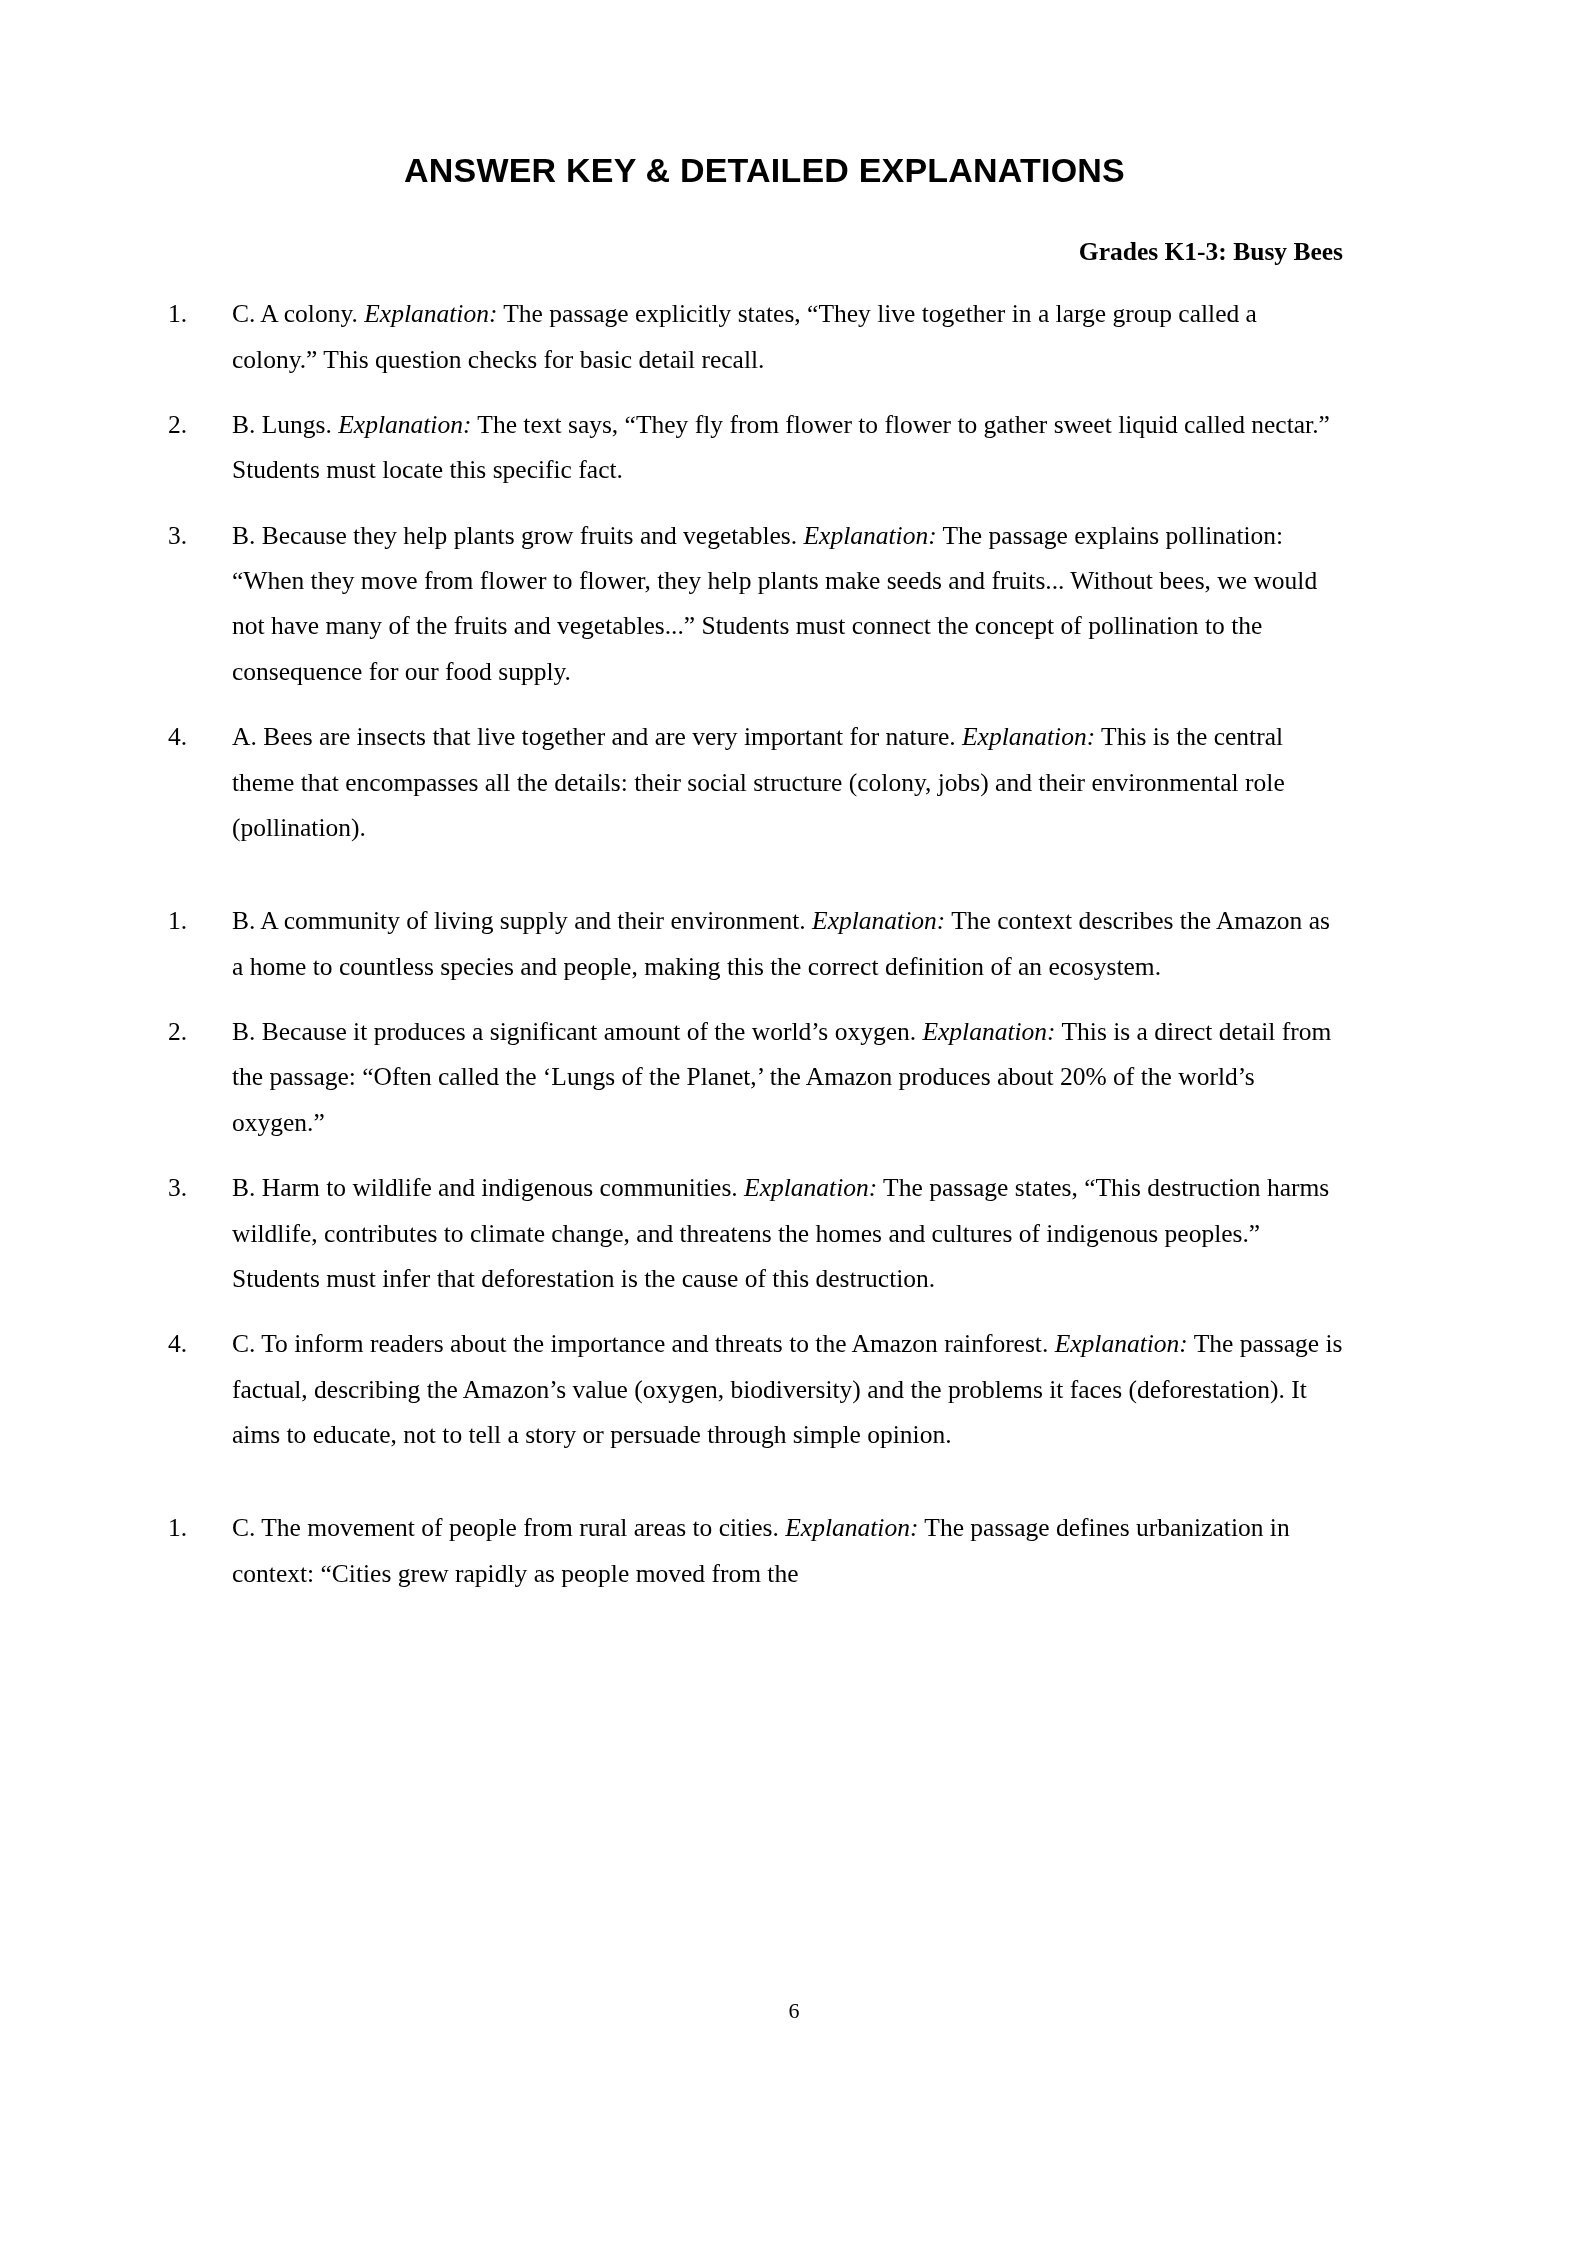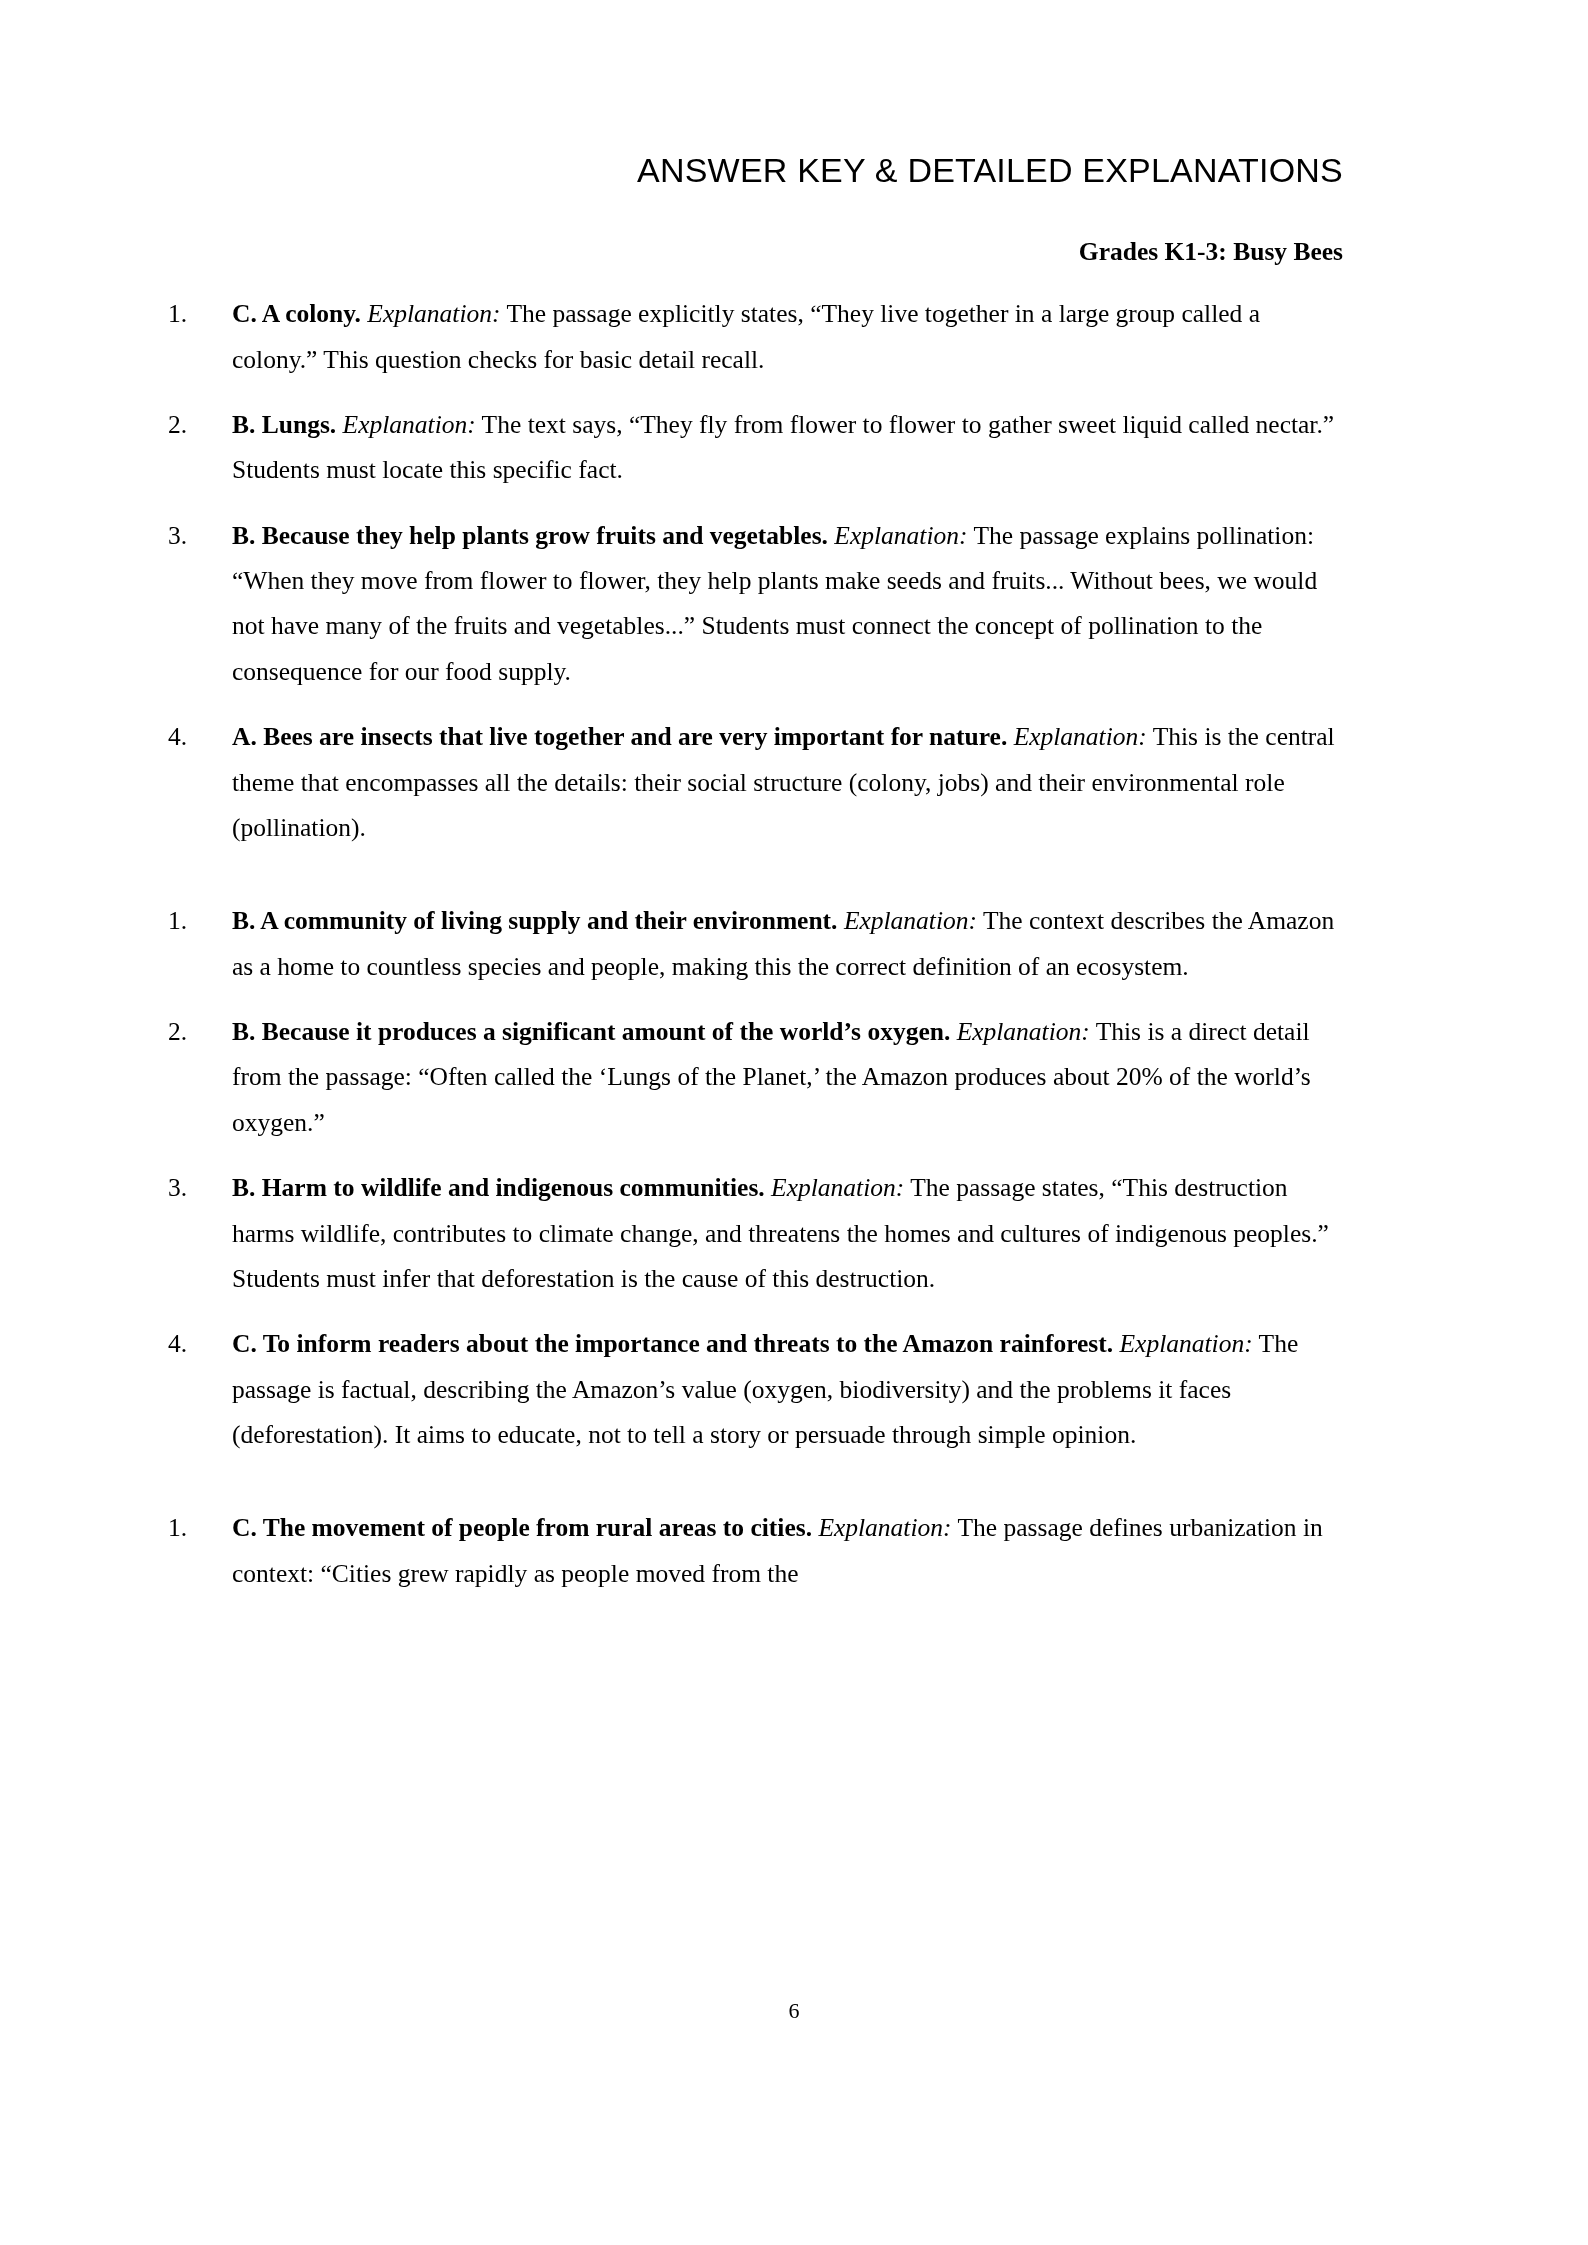--- a/index.html
+++ b/index.html
@@ -27,24 +27,24 @@
 
   .content {
     position: absolute;
     left: 168px;
     top: 150px;
     width: 1175px;
   }
 
   .doc-title {
     font-family: "Liberation Sans", "DejaVu Sans", sans-serif;
-    font-weight: normal;
+    font-weight: bold;
     font-size: 34px;
     letter-spacing: 0.2px;
-    text-align: right;
+    text-align: center;
     margin: 0 0 44px 0;
     padding-left: 18px;
     line-height: 1.2;
   }
 
   .section-heading {
     font-family: "Liberation Serif", "DejaVu Serif", serif;
     font-weight: bold;
     font-size: 25.5px;
     margin: 0;
@@ -71,21 +71,21 @@
     position: absolute;
     left: 0;
     top: 0;
     width: 44px;
     text-align: left;
     font-size: 25.5px;
     line-height: 1.78;
   }
 
   .answer-bold {
-    font-weight: bold;
+    font-weight: normal;
   }
 
   .explanation-label {
     font-style: italic;
     margin-top: 16px;
   }
 
   .explanation-text {
     font-style: normal;
   }

